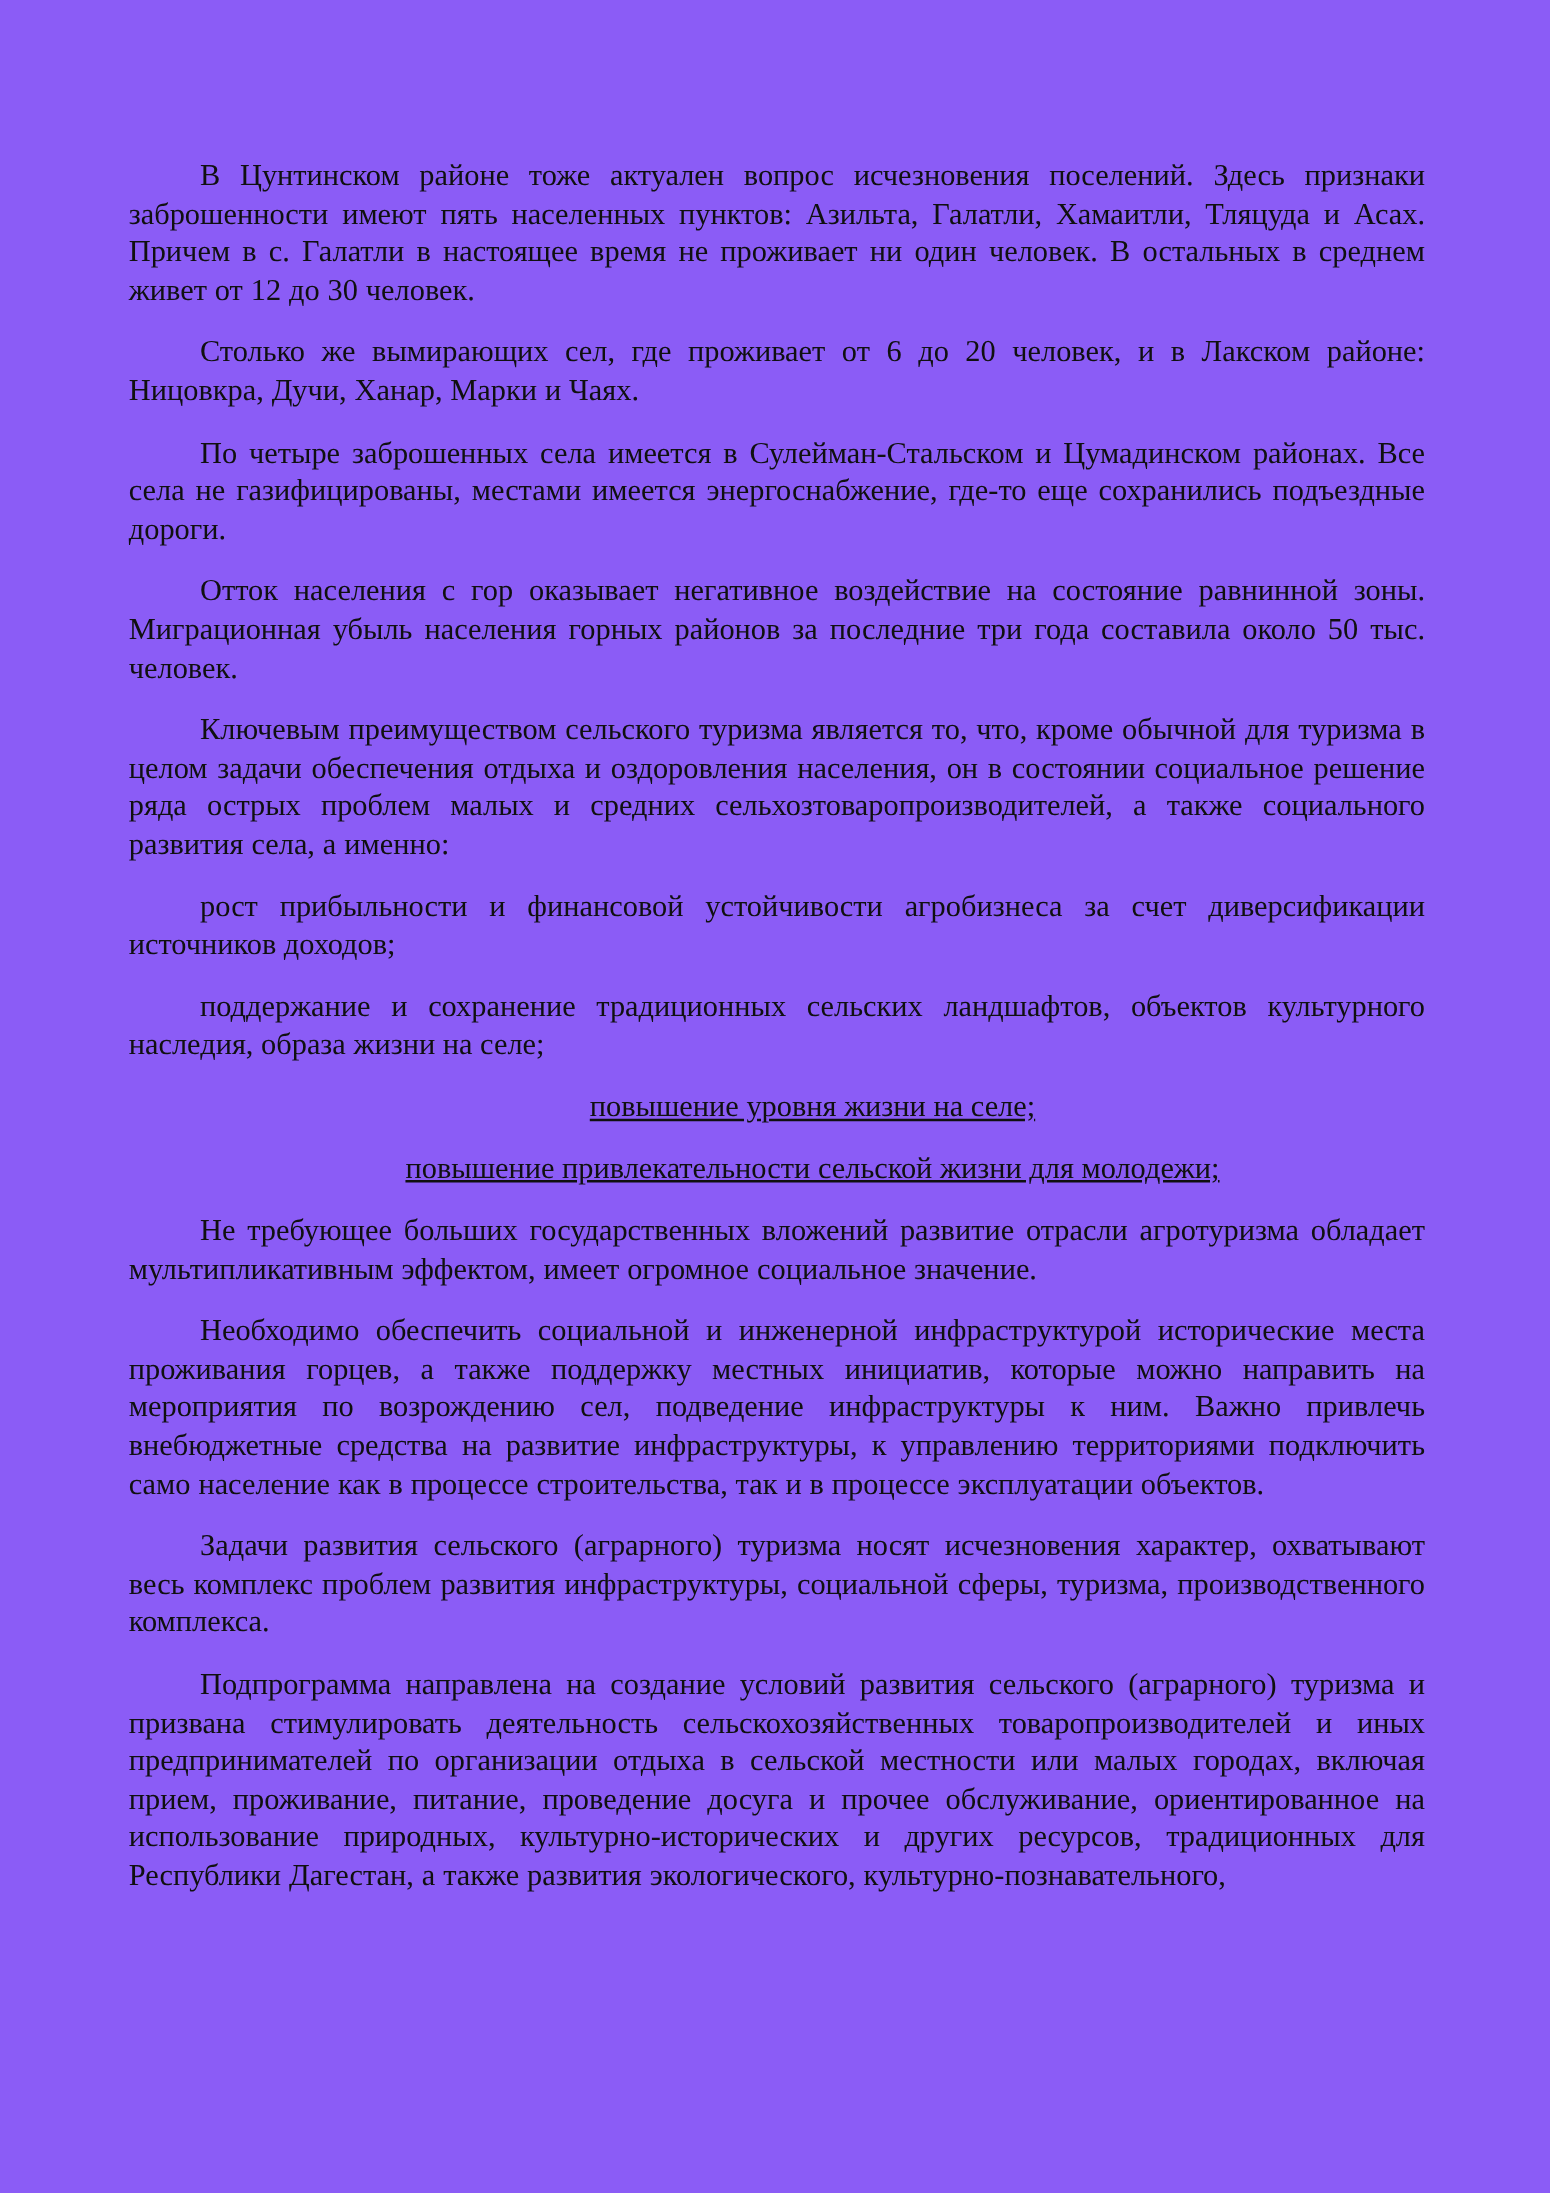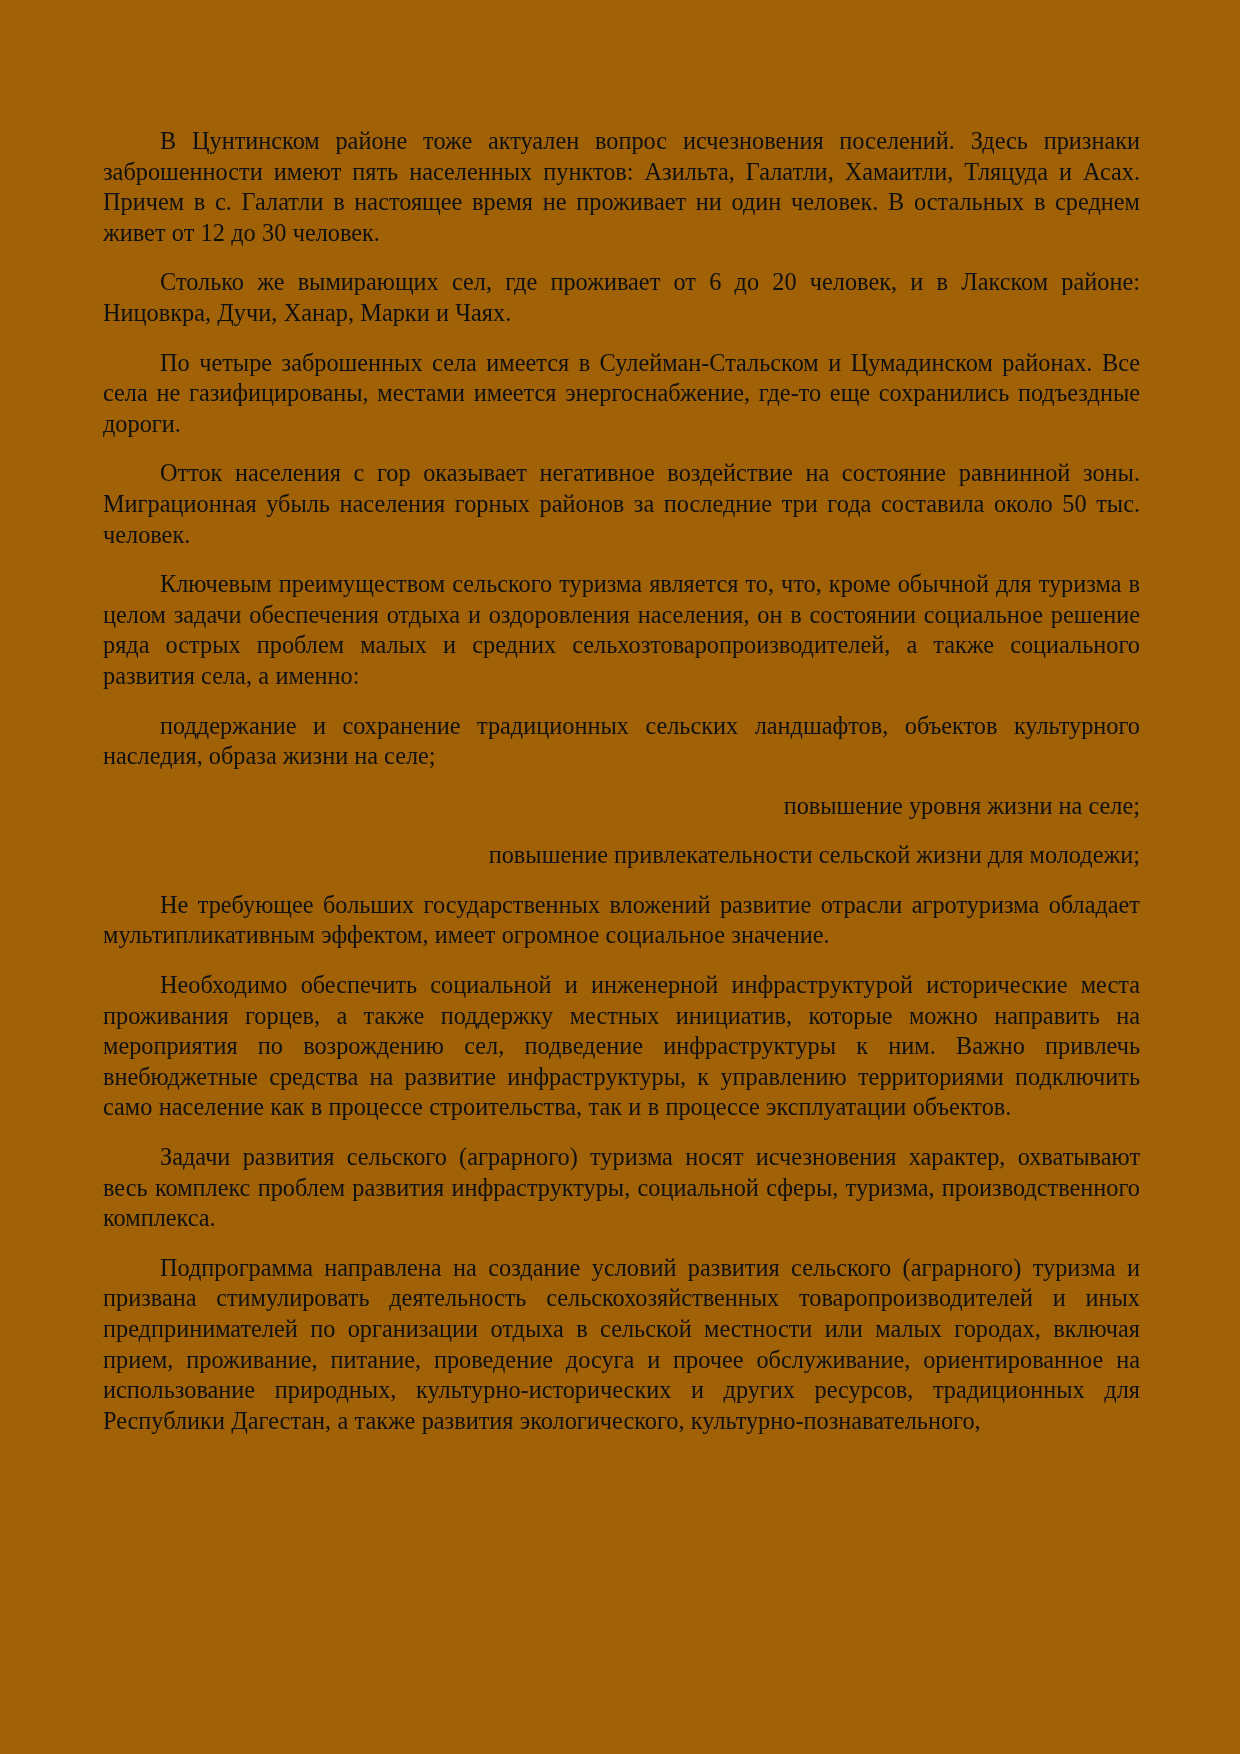--- a/index.html
+++ b/index.html
@@ -5,21 +5,21 @@
 <style>
   html, body {
     margin: 0;
     padding: 0;
     background: #ffffff;
   }
   .page {
     position: relative;
     width: 1240px;
     height: 1754px;
-    background: #a16207;
+    background: #8b5cf6;
     margin: 0 auto;
     overflow: hidden;
     box-sizing: border-box;
   }
   .content {
     position: absolute;
     left: 103px;
     top: 126px;
     width: 1037px;
     box-sizing: border-box;
@@ -44,39 +44,41 @@
     line-height: 30.6px;
     color: #101010;
     text-align: justify;
     text-justify: inter-word;
     text-indent: 57px;
     margin: 0 0 19px 0;
   }
   
   .clause.single,
   .para.single {
-    text-align: right;
+    text-align: center;
+    text-decoration: underline;
   }
 </style>
 </head>
 <body>
 
 <div class="page">
   <div class="content">
 
     <p class="para">В Цунтинском районе тоже актуален вопрос исчезновения поселений. Здесь признаки заброшенности имеют пять населенных пунктов: Азильта, Галатли, Хамаитли, Тляцуда и Асах. Причем в с. Галатли в настоящее время не проживает ни один человек. В остальных в среднем живет от 12 до 30 человек.</p>
 
     <p class="para">Столько же вымирающих сел, где проживает от 6 до 20 человек, и в Лакском районе: Ницовкра, Дучи, Ханар, Марки и Чаях.</p>
 
     <p class="para">По четыре заброшенных села имеется в Сулейман-Стальском и Цумадинском районах. Все села не газифицированы, местами имеется энергоснабжение, где-то еще сохранились подъездные дороги.</p>
 
     <p class="para">Отток населения с гор оказывает негативное воздействие на состояние равнинной зоны. Миграционная убыль населения горных районов за последние три года составила около 50 тыс. человек.</p>
 
     <p class="para">Ключевым преимуществом сельского туризма является то, что, кроме обычной для туризма в целом задачи обеспечения отдыха и оздоровления населения, он в состоянии социальное решение ряда острых проблем малых и средних сельхозтоваропроизводителей, а также социального развития села, а именно:</p>
 
+    <p class="clause">рост прибыльности и финансовой устойчивости агробизнеса за счет диверсификации источников доходов;</p>
 
     <p class="clause">поддержание и сохранение традиционных сельских ландшафтов, объектов культурного наследия, образа жизни на селе;</p>
 
     <p class="clause single">повышение уровня жизни на селе;</p>
 
     <p class="clause single">повышение привлекательности сельской жизни для молодежи;</p>
 
 
     <p class="para">Не требующее больших государственных вложений развитие отрасли агротуризма обладает мультипликативным эффектом, имеет огромное социальное значение.</p>
 

